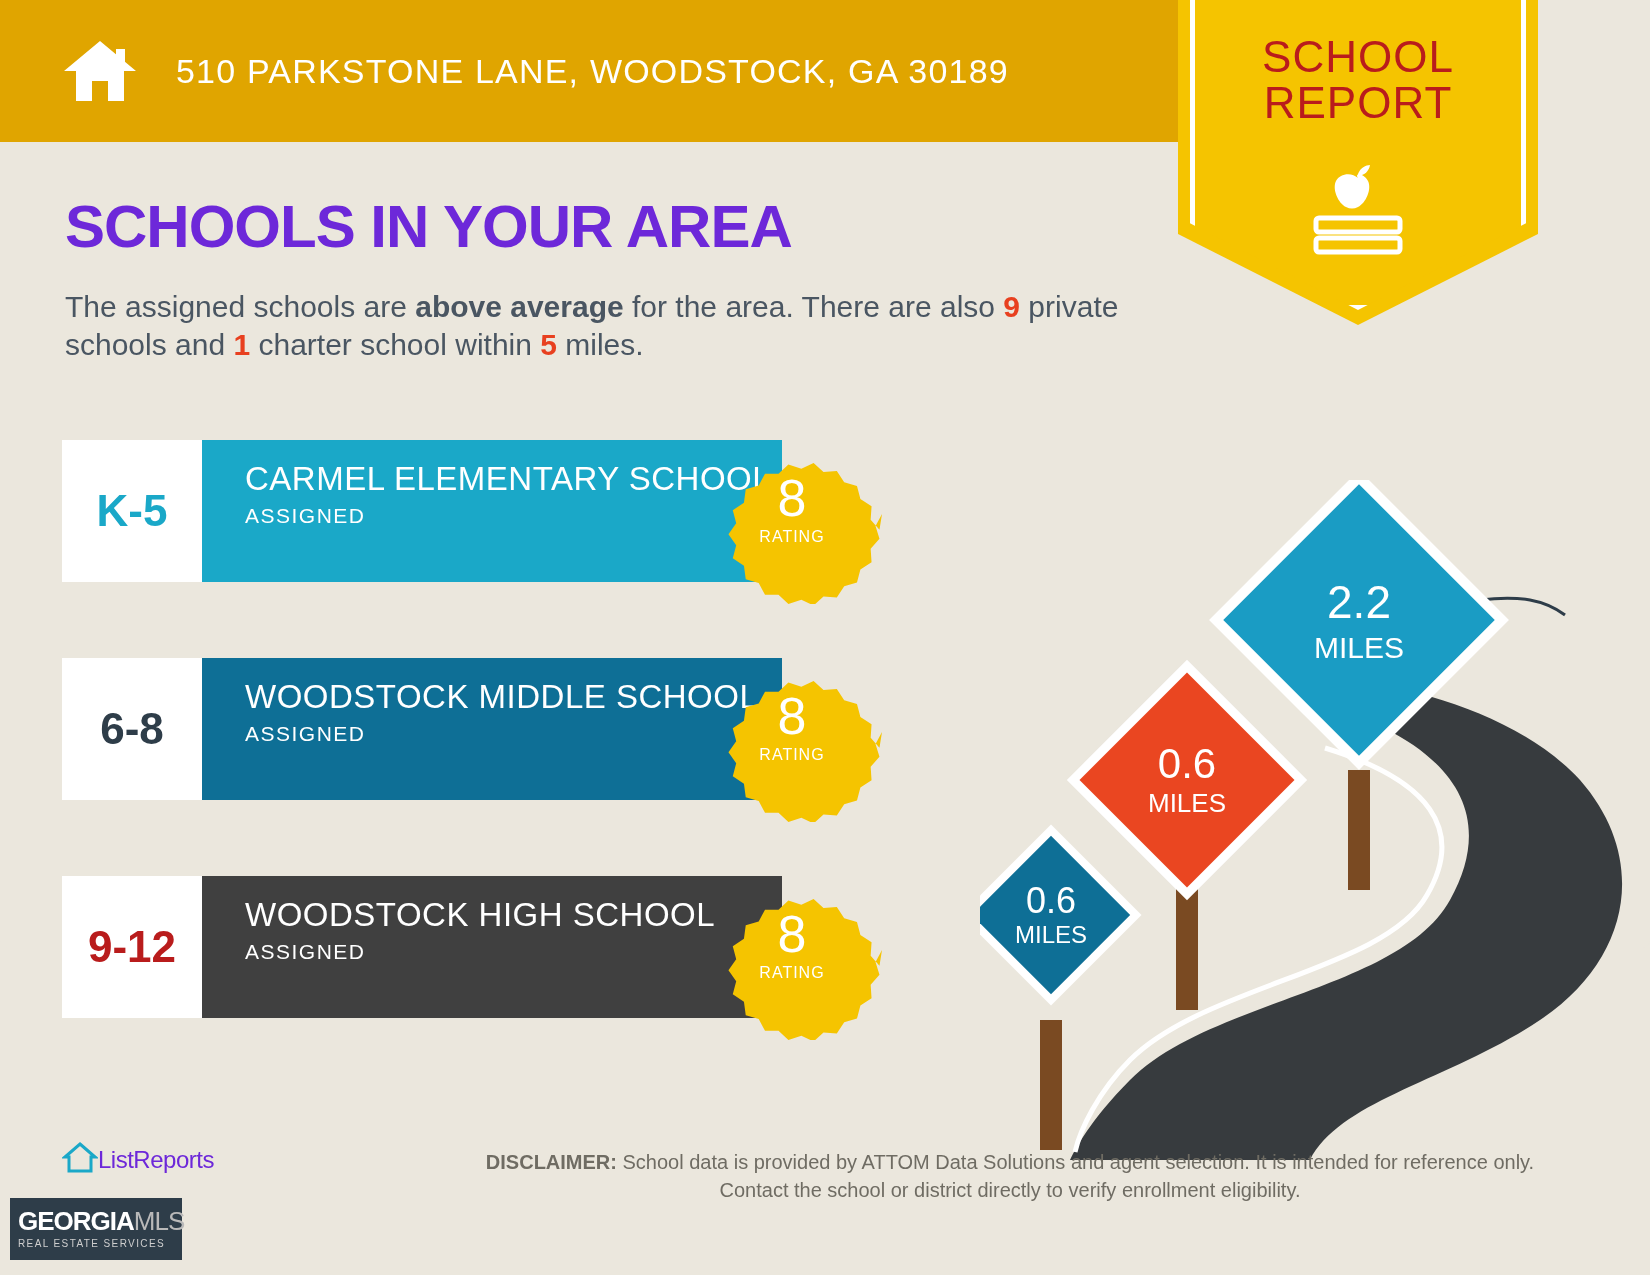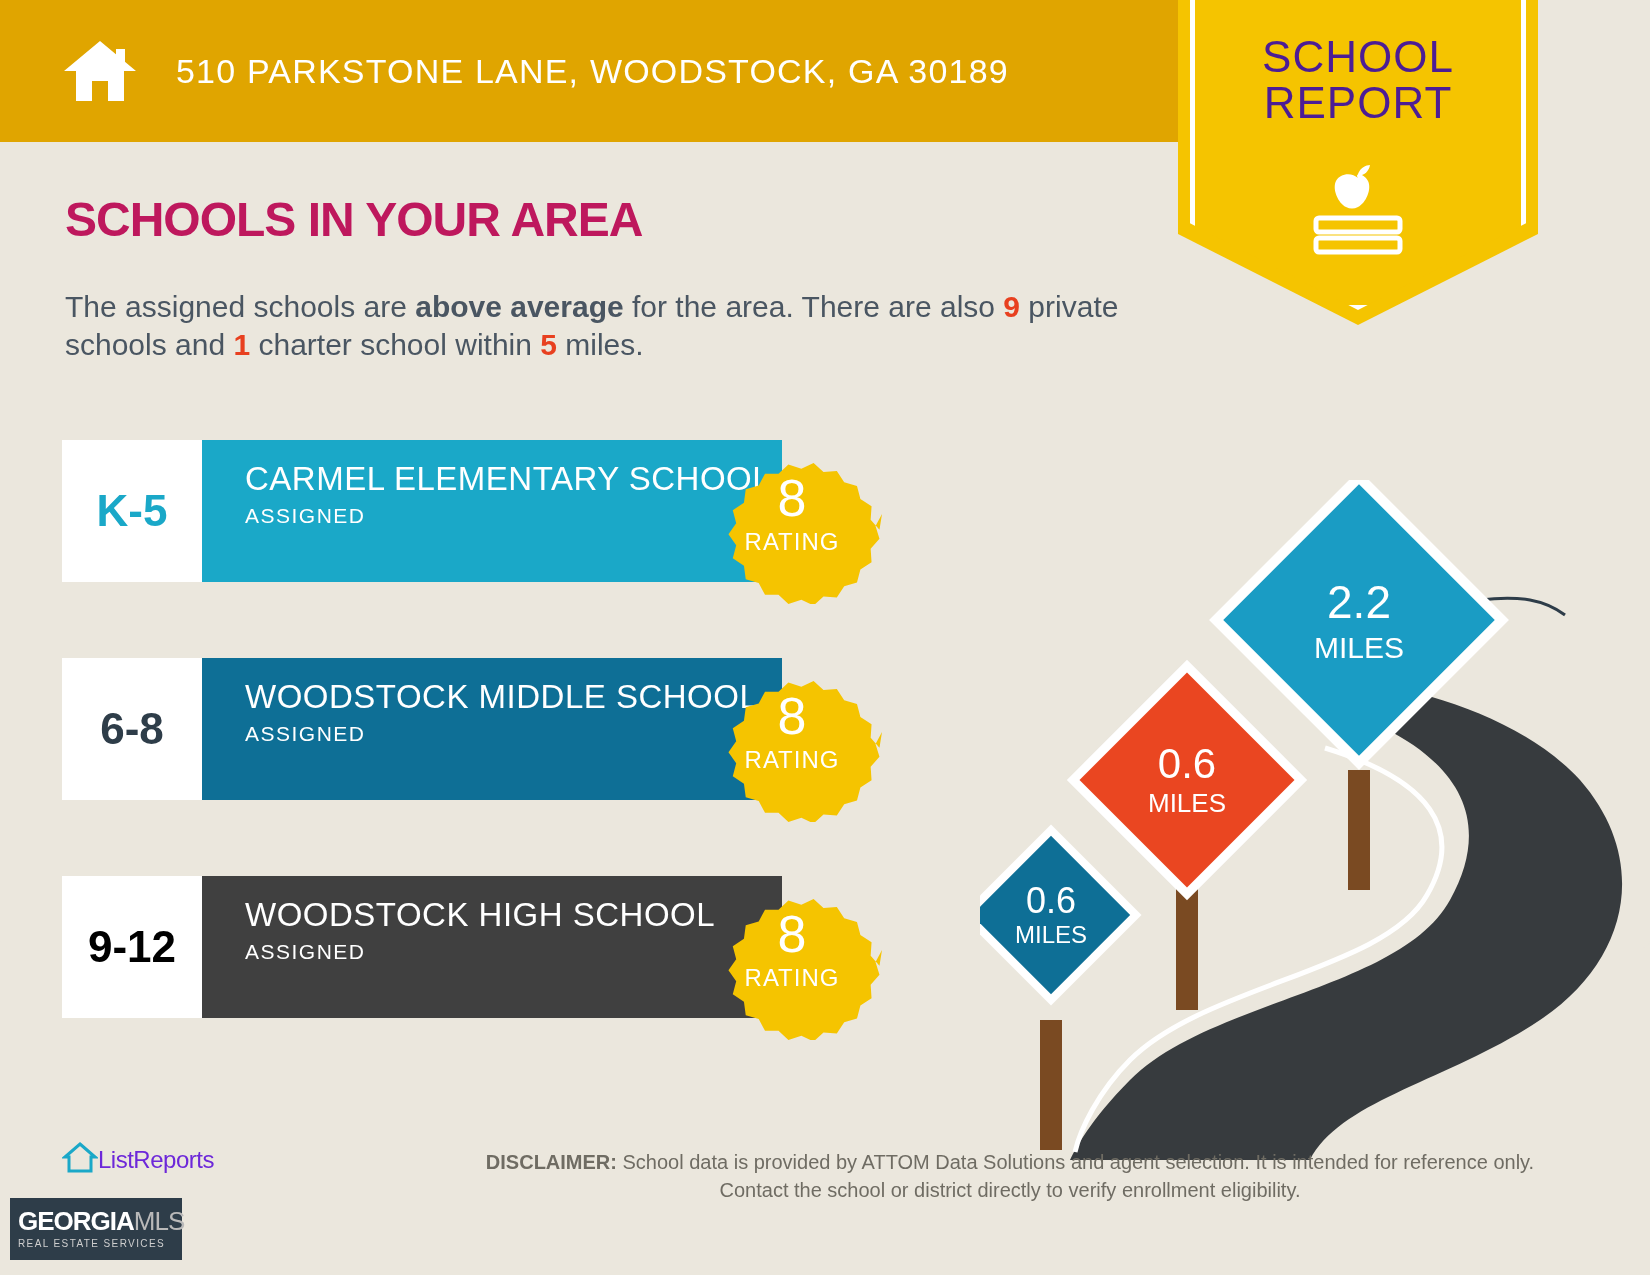--- a/index.html
+++ b/index.html
@@ -44,30 +44,30 @@
   .badge-inner {
     position: absolute; left: 12px; top: 0;
     width: 336px; height: 310px;
     background: #f5c400;
     border: 5px solid #ffffff;
     border-top: none;
     clip-path: polygon(0 0, 100% 0, 100% 72%, 50% 100%, 0 72%);
   }
   .badge-title {
     position: absolute; left: 0; top: 34px; width: 360px;
-    color: #4c1d95; font-size: 44px; line-height: 46px;
+    color: #b91c1c; font-size: 44px; line-height: 46px;
     letter-spacing: 1px;
   }
   .badge-art { position: absolute; left: 50%; top: 160px; transform: translateX(-50%); }
 
   
   .headline {
     position: absolute; left: 65px; top: 192px;
-    font-size: 48px; font-weight: bold;
-    color: #be185d; letter-spacing: -1px;
+    font-size: 60px; font-weight: bold;
+    color: #6d28d9; letter-spacing: -1px;
   }
   .subtext {
     position: absolute; left: 65px; top: 288px;
     width: 1060px;
     font-size: 30px; line-height: 38px; color: #4a5662;
   }
   .subtext b { color: #4a5662; }
   .subtext .red { color: #e8401f; font-weight: bold; }
 
   
@@ -102,21 +102,21 @@
       88.0% 80.9%, 86.1% 88.1%, 79.0% 90.1%, 74.9% 96.4%, 67.5% 95.9%,
       62.0% 100.8%, 55.2% 97.6%, 48.0% 100%, 42.5% 94.8%, 35.0% 94.9%,
       31.5% 88.3%, 24.3% 86.2%, 23.3% 78.8%, 17.1% 74.6%, 19.0% 67.4%,
       14.7% 61.3%, 19.0% 55.1%, 17.1% 47.9%, 23.3% 43.7%, 24.3% 36.3%,
       31.5% 34.2%, 35.0% 27.6%, 42.5% 27.7%, 48.0% 22.5%, 55.2% 24.9%,
       62.0% 21.7%, 67.5% 26.6%, 74.9% 26.1%, 79.0% 32.4%, 86.1% 34.4%,
       88.0% 41.6%, 94.2% 45.7%, 93.7% 53.2%, 98.6% 58.7%
     );
   }
   .rating-num { position: relative; font-size: 52px; font-weight: normal; padding-top: 44px; }
-  .rating-lbl { position: relative; font-size: 24px; letter-spacing: 1px; }
+  .rating-lbl { position: relative; font-size: 16px; letter-spacing: 1px; }
 
   
   .scene { position: absolute; left: 980px; top: 480px; width: 670px; height: 680px; }
 
   
   .listreports {
     position: absolute; left: 62px; top: 1140px;
     display: flex; align-items: center;
   }
   .lr-text { font-size: 24px; color: #6d28d9; letter-spacing: -.5px; }
@@ -194,21 +194,21 @@
         <div class="assigned">ASSIGNED</div>
       </div>
       <div class="rating">
         <div class="starburst"></div>
         <div class="rating-num">8</div>
         <div class="rating-lbl">RATING</div>
       </div>
     </div>
 
     <div class="row">
-      <div class="grade-box" style="color:#000000">9-12</div>
+      <div class="grade-box" style="color:#b91c1c">9-12</div>
       <div class="bar" style="background:#404040">
         <div class="school-name">WOODSTOCK HIGH SCHOOL</div>
         <div class="assigned">ASSIGNED</div>
       </div>
       <div class="rating">
         <div class="starburst"></div>
         <div class="rating-num">8</div>
         <div class="rating-lbl">RATING</div>
       </div>
     </div>

